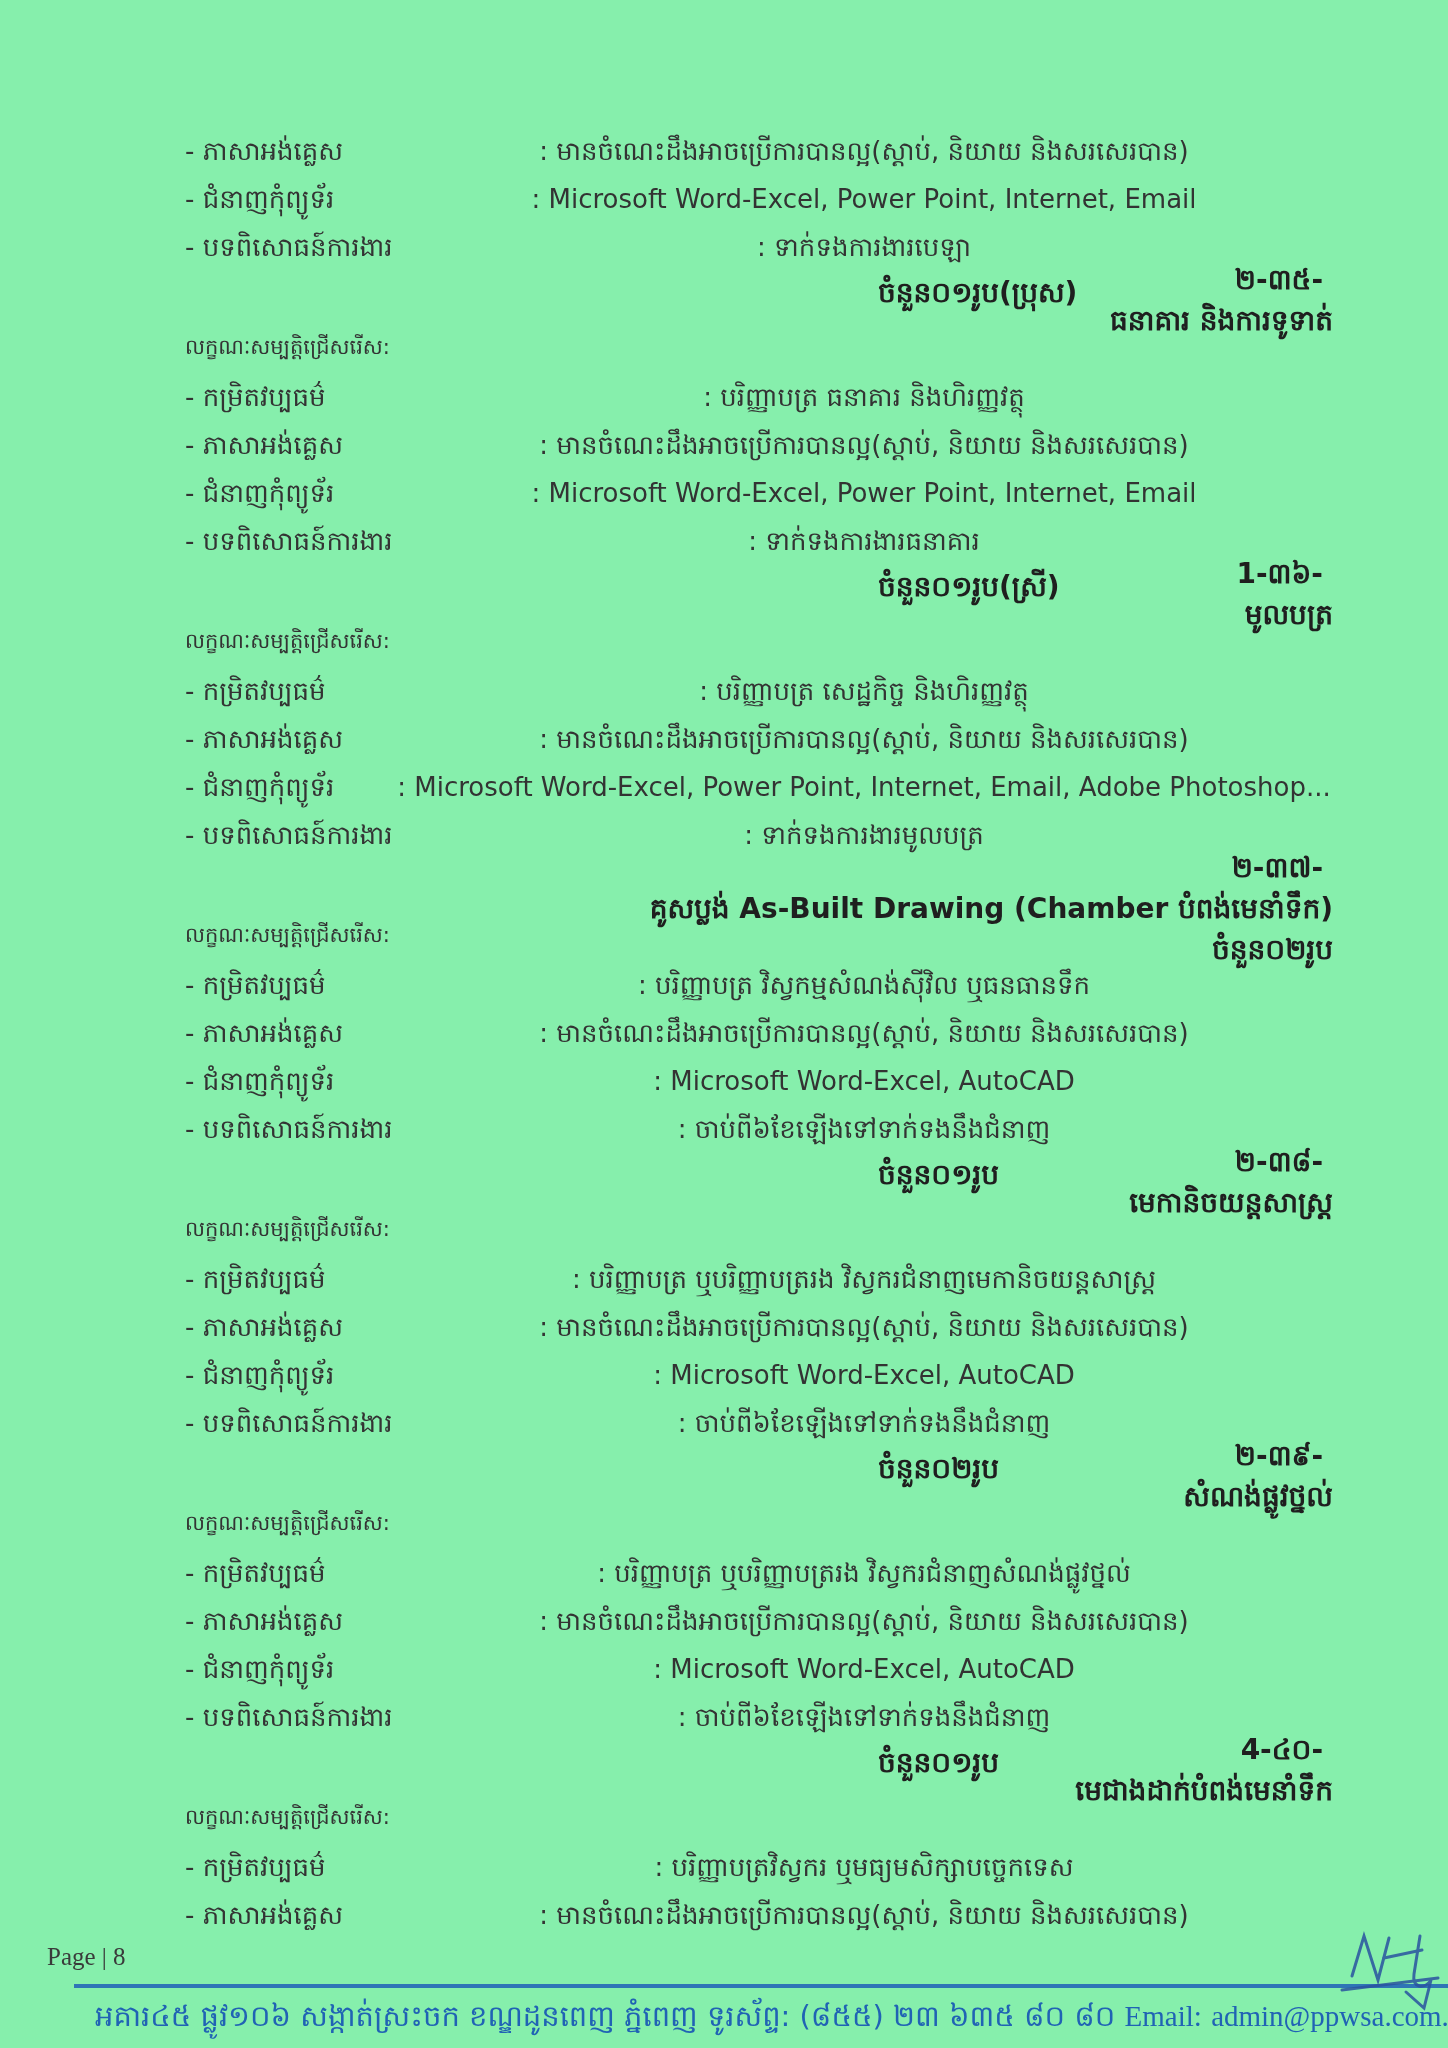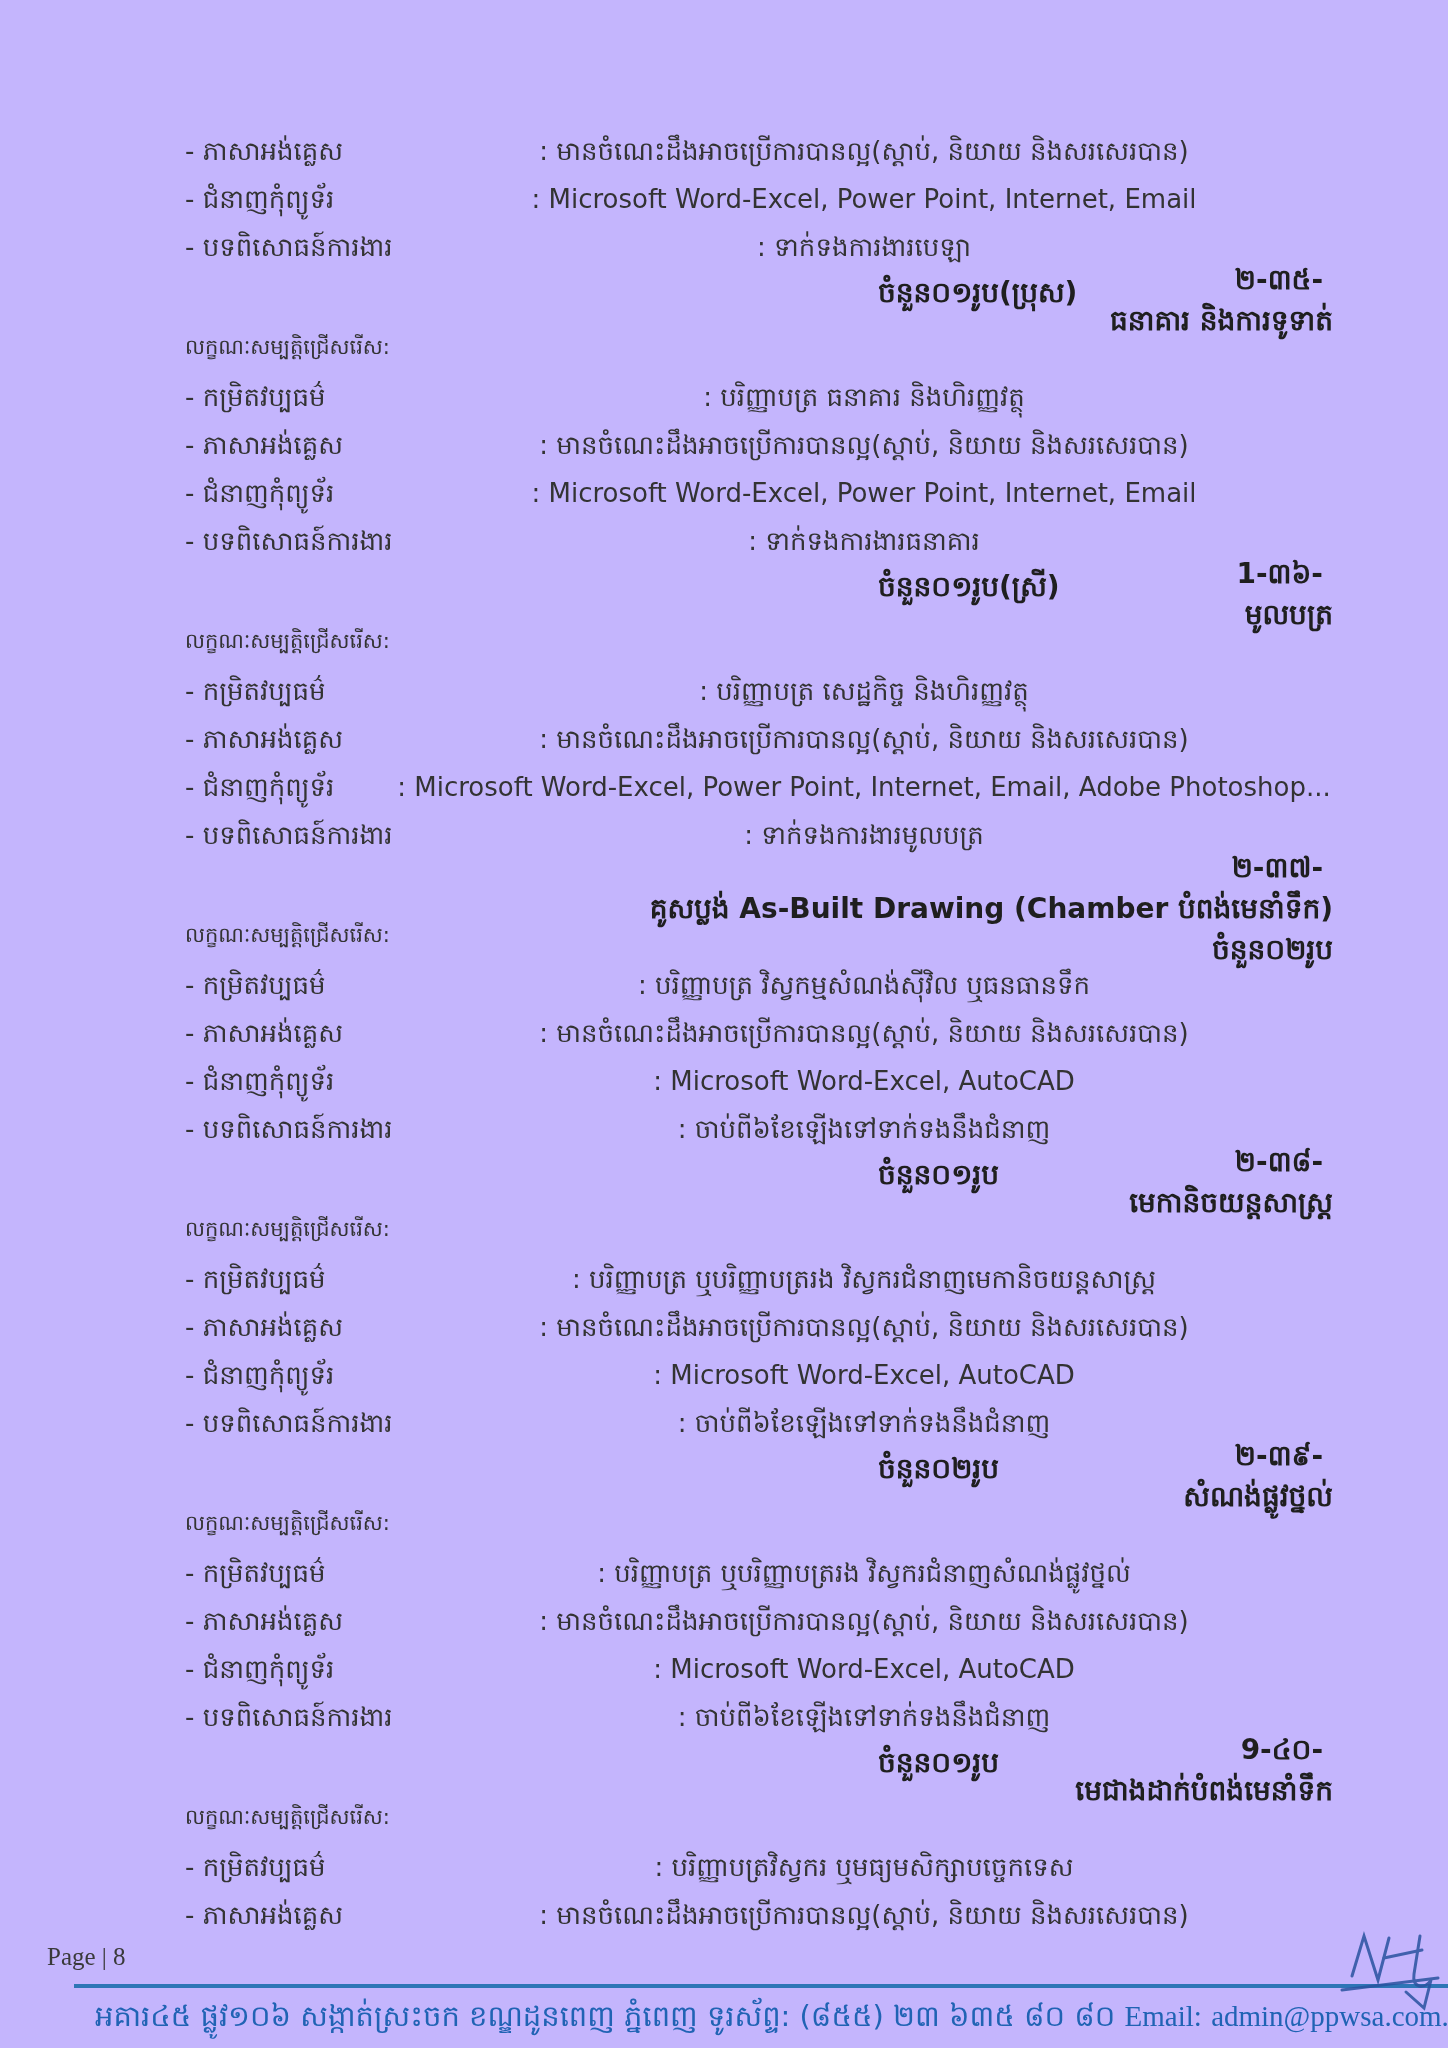--- a/index.html
+++ b/index.html
@@ -1,20 +1,20 @@
 <!DOCTYPE html>
 <html><head>
 <meta charset="utf-8">
 <style>
   html,body { margin:0; padding:0; background:#d8d8d8; }
   .page {
     position:relative;
     width:1448px; height:2048px;
     margin:0 auto;
-    background:#c4b5fd;
+    background:#86efac;
     font-family:"DejaVu Sans", sans-serif;
     color:#333333;
     overflow:hidden;
   }
   .content {
     position:absolute;
     left:148px; top:118px; width:1185px;
   }
   .req-row {
     display:flex;
@@ -208,21 +208,21 @@
         <span class="val">: Microsoft Word-Excel, AutoCAD</span>
       </div>
       <div class="req-row">
         <span class="lbl">- បទពិសោធន៍ការងារ</span>
         <span class="val">: ចាប់ពី៦ខែឡើងទៅទាក់ទងនឹងជំនាញ</span>
       </div>
     </div>
 
     <div class="section">
       <div class="sec-header">
-        <span class="sec-num">9-៤០-</span>
+        <span class="sec-num">4-៤០-</span>
         <span class="sec-title">មេជាងដាក់បំពង់មេនាំទឹក</span>
         <span class="sec-count">ចំនួន០១រូប</span>
       </div>
       <div class="criteria-line">លក្ខណៈសម្បត្តិជ្រើសរើស:</div>
       <div class="req-row">
         <span class="lbl">- កម្រិតវប្បធម៌</span>
         <span class="val">: បរិញ្ញាបត្រវិស្វករ ឬមធ្យមសិក្សាបច្ចេកទេស</span>
       </div>
       <div class="req-row">
         <span class="lbl">- ភាសាអង់គ្លេស</span>

